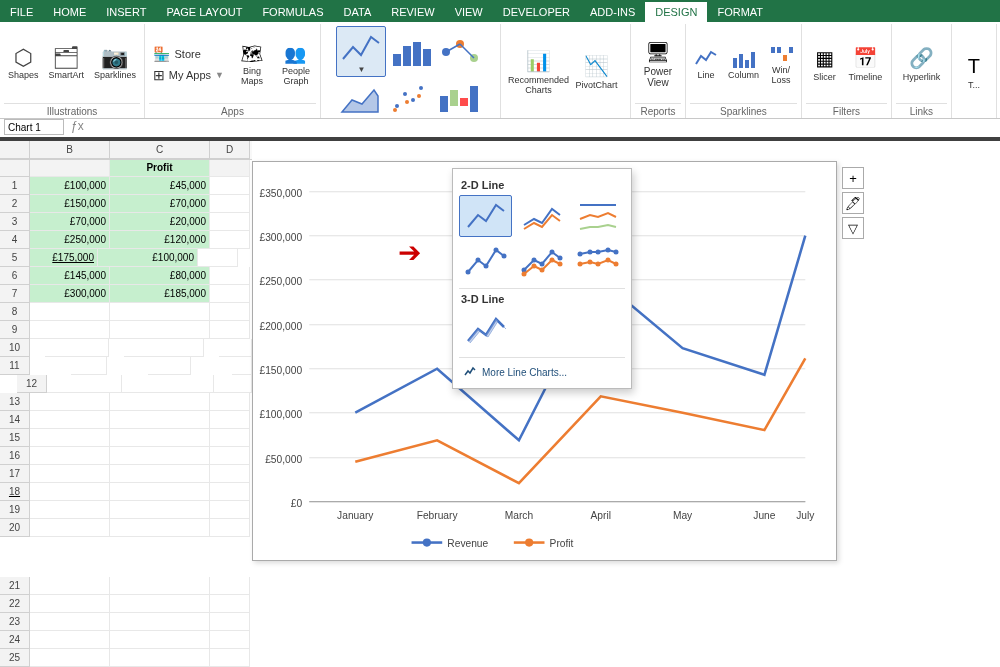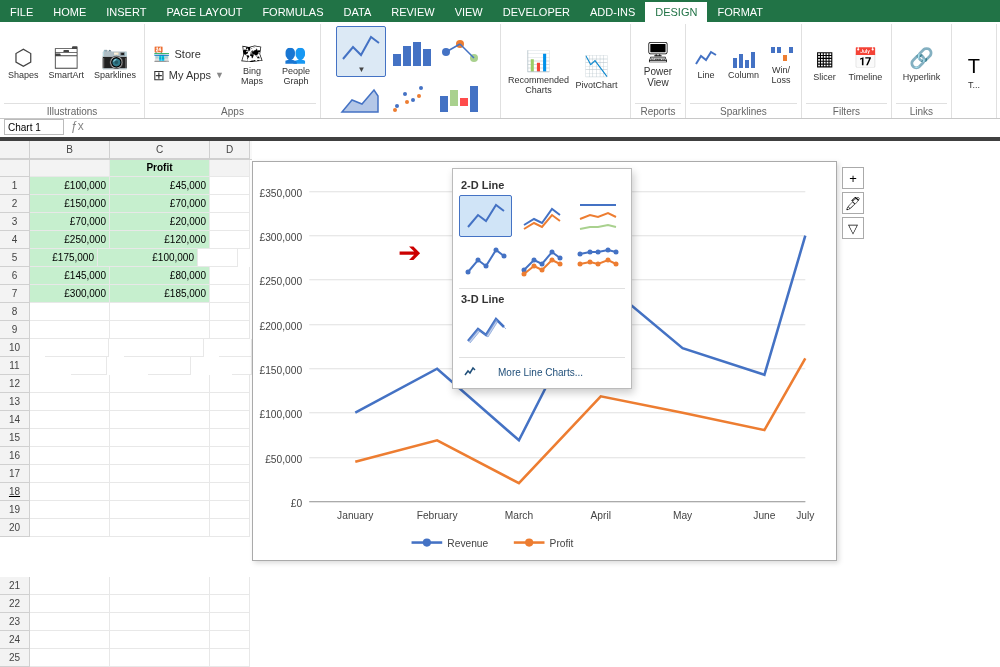--- a/index.html
+++ b/index.html
@@ -52,21 +52,21 @@
     .chart-actions { position: absolute; right: -28px; top: 5px; display: flex; flex-direction: column; gap: 3px; }
     .chart-action-btn { width: 22px; height: 22px; background: #fff; border: 1px solid #aaa; display: flex; align-items: center; justify-content: center; cursor: pointer; font-size: 13px; }
 
     
     .dropdown-popup { position: absolute; left: 452px; top: 27px; width: 180px; background: #fff; border: 1px solid #bbb; box-shadow: 2px 4px 8px rgba(0,0,0,0.2); z-index: 100; padding: 6px; }
     .dropdown-section-title { font-size: 11px; font-weight: bold; color: #333; margin: 4px 2px 4px; }
     .dropdown-chart-grid { display: grid; grid-template-columns: repeat(3, 1fr); gap: 3px; margin-bottom: 6px; }
     .dropdown-chart-btn { border: 1px solid transparent; padding: 3px; cursor: pointer; border-radius: 2px; display: flex; align-items: center; justify-content: center; }
     .dropdown-chart-btn.active { background: #d0e4f7; border-color: #4472c4; }
     .dropdown-divider { border: none; border-top: 1px solid #e0e0e0; margin: 4px 0; }
-    .dropdown-more { display: flex; align-items: center; gap: 21px; padding: 3px 4px; cursor: pointer; font-size: 10px; color: #1f4e79; }
+    .dropdown-more { display: flex; align-items: center; gap: 5px; padding: 3px 4px; cursor: pointer; font-size: 10px; color: #1f4e79; }
 
     
     .red-arrow { position: absolute; left: 398px; top: 95px; font-size: 28px; color: #cc0000; z-index: 101; transform: scaleX(1); }
 
     
     .formula-bar { background: #fff; border-bottom: 4px solid #404040; display: flex; height: 22px; padding: 0 4px; gap: 4px; }
     .name-box { width: 60px; border: 1px solid #bbb; font-size: 10px; padding: 1px 3px; height: 16px; }
     .formula-icon { font-size: 12px; color: #888; padding: 0 3px; }
     .formula-input { flex: 1; border: none; font-size: 10px; outline: none; height: 16px; padding: 0 3px; }
 
@@ -333,21 +333,21 @@
       <div class="cell" style="width:40px;"></div>
     </div>
     <div style="display:flex;">
       <div class="row-num">4</div>
       <div class="cell right selected" style="width:80px;">£250,000</div>
       <div class="cell right selected" style="width:100px;">£120,000</div>
       <div class="cell" style="width:40px;"></div>
     </div>
     <div style="display:flex;">
       <div class="row-num">5</div>
-      <div class="cell right selected" style="width:68px;">£175,000</div>
+      <div class="cell right selected" style="width:68px;text-decoration:underline;">£175,000</div>
       <div class="cell right selected" style="width:100px;">£100,000</div>
       <div class="cell" style="width:40px;"></div>
     </div>
     <div style="display:flex;">
       <div class="row-num">6</div>
       <div class="cell right selected" style="width:80px;">£145,000</div>
       <div class="cell right selected" style="width:100px;">£80,000</div>
       <div class="cell" style="width:40px;"></div>
     </div>
     <div style="display:flex;">
@@ -374,21 +374,21 @@
       <div class="cell" style="width:80px;"></div>
       <div class="cell" style="width:100px;"></div>
       <div class="cell" style="width:40px;"></div>
     </div>
     <div style="display:flex;gap:41px;">
       <div class="row-num">11</div>
       <div class="cell" style="width:80px;"></div>
       <div class="cell" style="width:100px;"></div>
       <div class="cell" style="width:40px;"></div>
     </div>
-    <div style="display:flex;">
+    <div style="display:flex;margin-left:17px;">
       <div class="row-num">12</div>
       <div class="cell" style="width:80px;"></div>
       <div class="cell" style="width:100px;"></div>
       <div class="cell" style="width:40px;"></div>
     </div>
     <div style="display:flex;">
       <div class="row-num">13</div>
       <div class="cell" style="width:80px;"></div>
       <div class="cell" style="width:100px;"></div>
       <div class="cell" style="width:40px;"></div>

